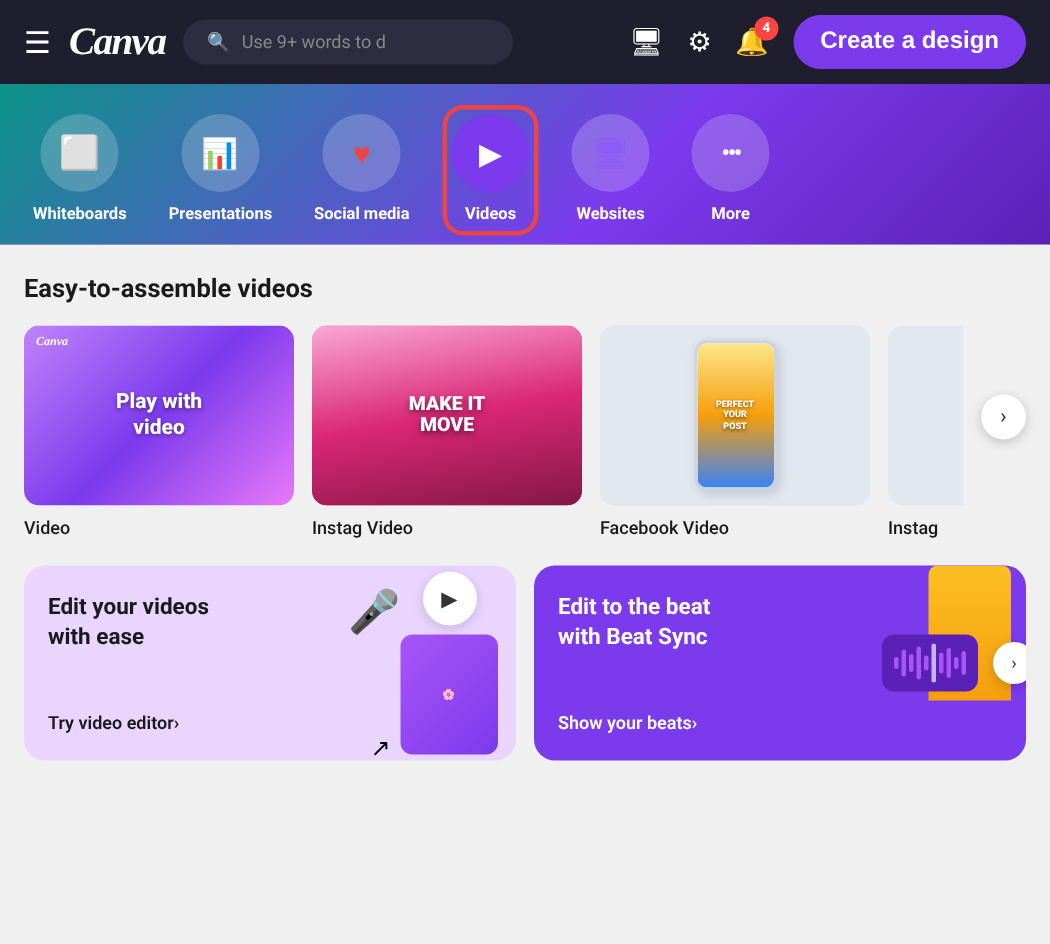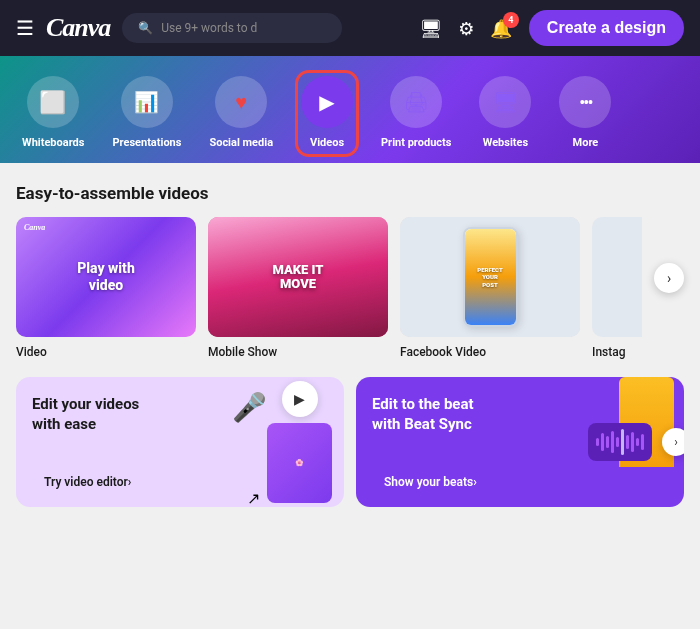--- a/index.html
+++ b/index.html
@@ -319,21 +319,20 @@
       color: white;
     }
     .promo-link {
       font-size: 12px;
       color: #1a1a1a;
       font-weight: 600;
       display: flex;
       align-items: center;
       gap: 0;
       cursor: pointer;
-      margin-left: 12px;
     }
     .promo-link-right {
       color: white;
     }
 
     
     .promo-left-visual {
       position: absolute;
       right: 12px;
       top: 50%;
@@ -445,26 +444,20 @@
     </div>
 
     <div class="category-item active">
       <div class="active-box"></div>
       <div class="cat-icon-circle" style="background: #7c3aed;">
         <span style="font-size:20px; color: white;">▶</span>
       </div>
       <span class="cat-label">Videos</span>
     </div>
 
-    <div class="category-item">
-      <div class="cat-icon-circle" style="background: rgba(255,255,255,0.2);">
-        <span style="font-size:20px; color: #8b5cf6;">🖨</span>
-      </div>
-      <span class="cat-label">Print products</span>
-    </div>
 
     <div class="category-item">
       <div class="cat-icon-circle" style="background: rgba(255,255,255,0.2);">
         <span style="font-size:20px; color: #8b5cf6;">🖥</span>
       </div>
       <span class="cat-label">Websites</span>
     </div>
 
     <div class="category-item">
       <div class="cat-icon-circle" style="background: rgba(255,255,255,0.2);">
@@ -489,21 +482,21 @@
       </div>
       <span class="card-label">Video</span>
     </div>
 
     <div class="video-card">
       <div class="card-thumb">
         <div class="thumb-mobile">
           <span class="thumb-mobile-text">MAKE IT<br>MOVE</span>
         </div>
       </div>
-      <span class="card-label">Mobile Show</span>
+      <span class="card-label">Instag Video</span>
     </div>
 
     <div class="video-card">
       <div class="card-thumb">
         <div class="thumb-fb">
           <div class="phone-mockup">
             <div class="phone-screen">
               <span class="phone-screen-text">PERFECT<br>YOUR<br>POST</span>
             </div>
           </div>

